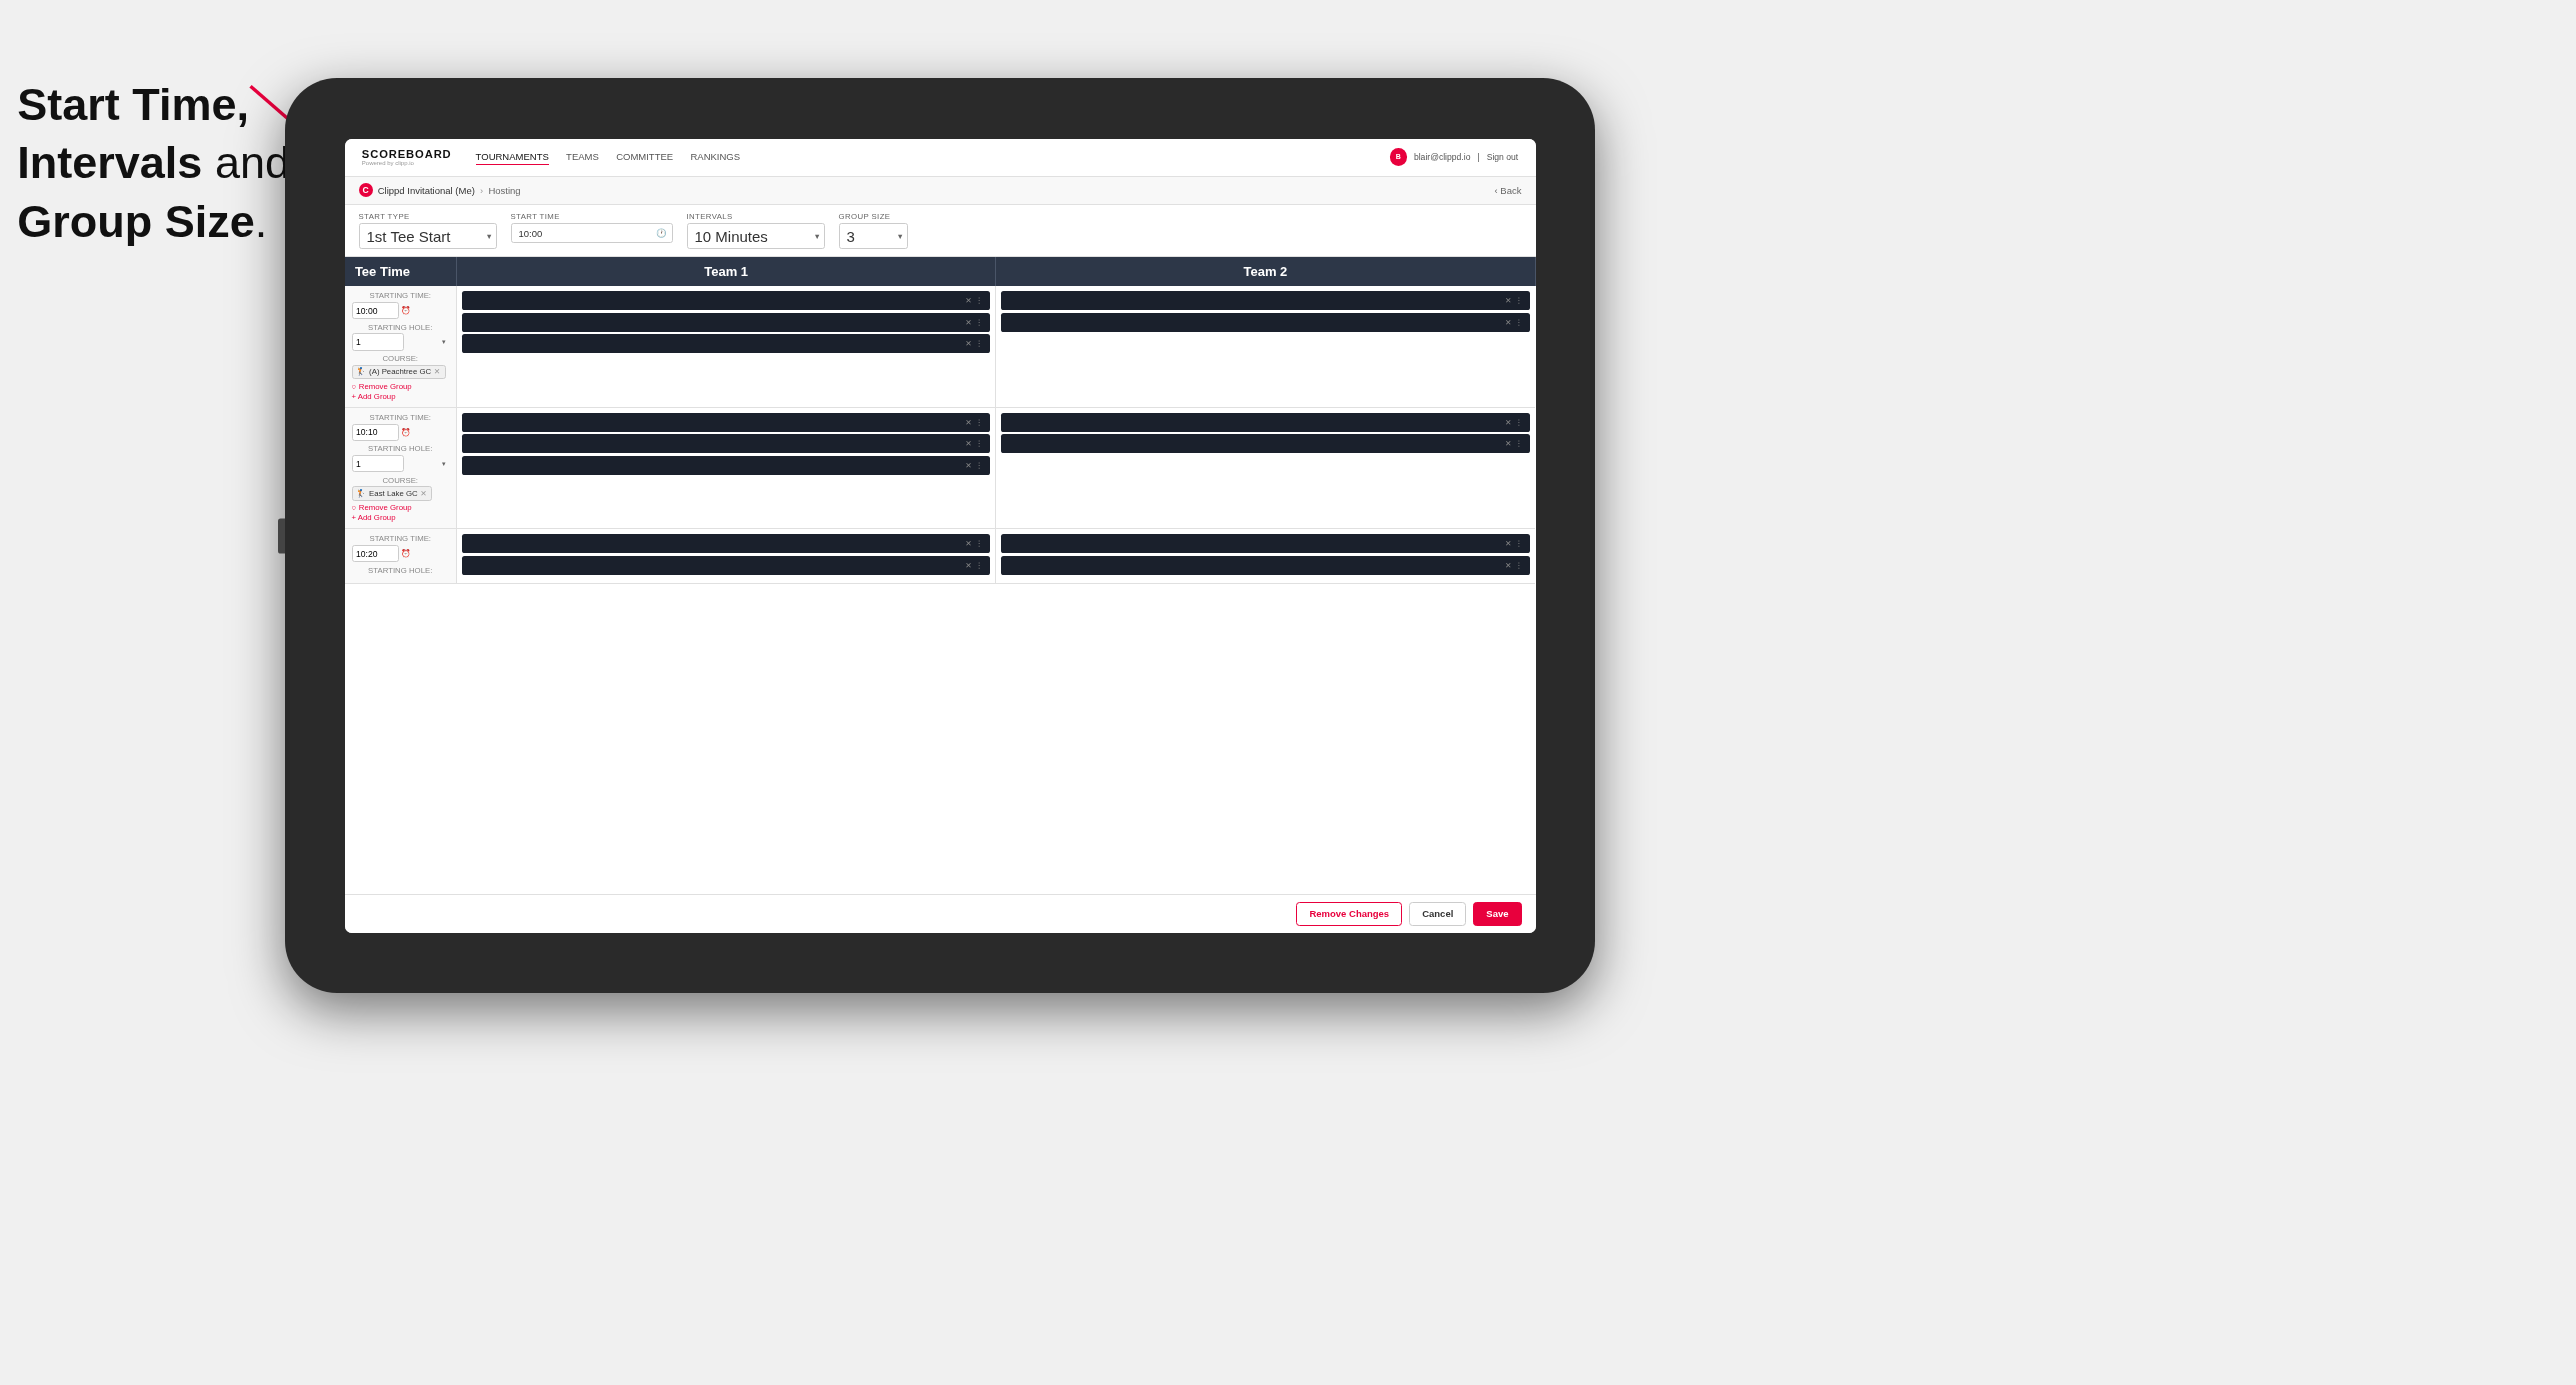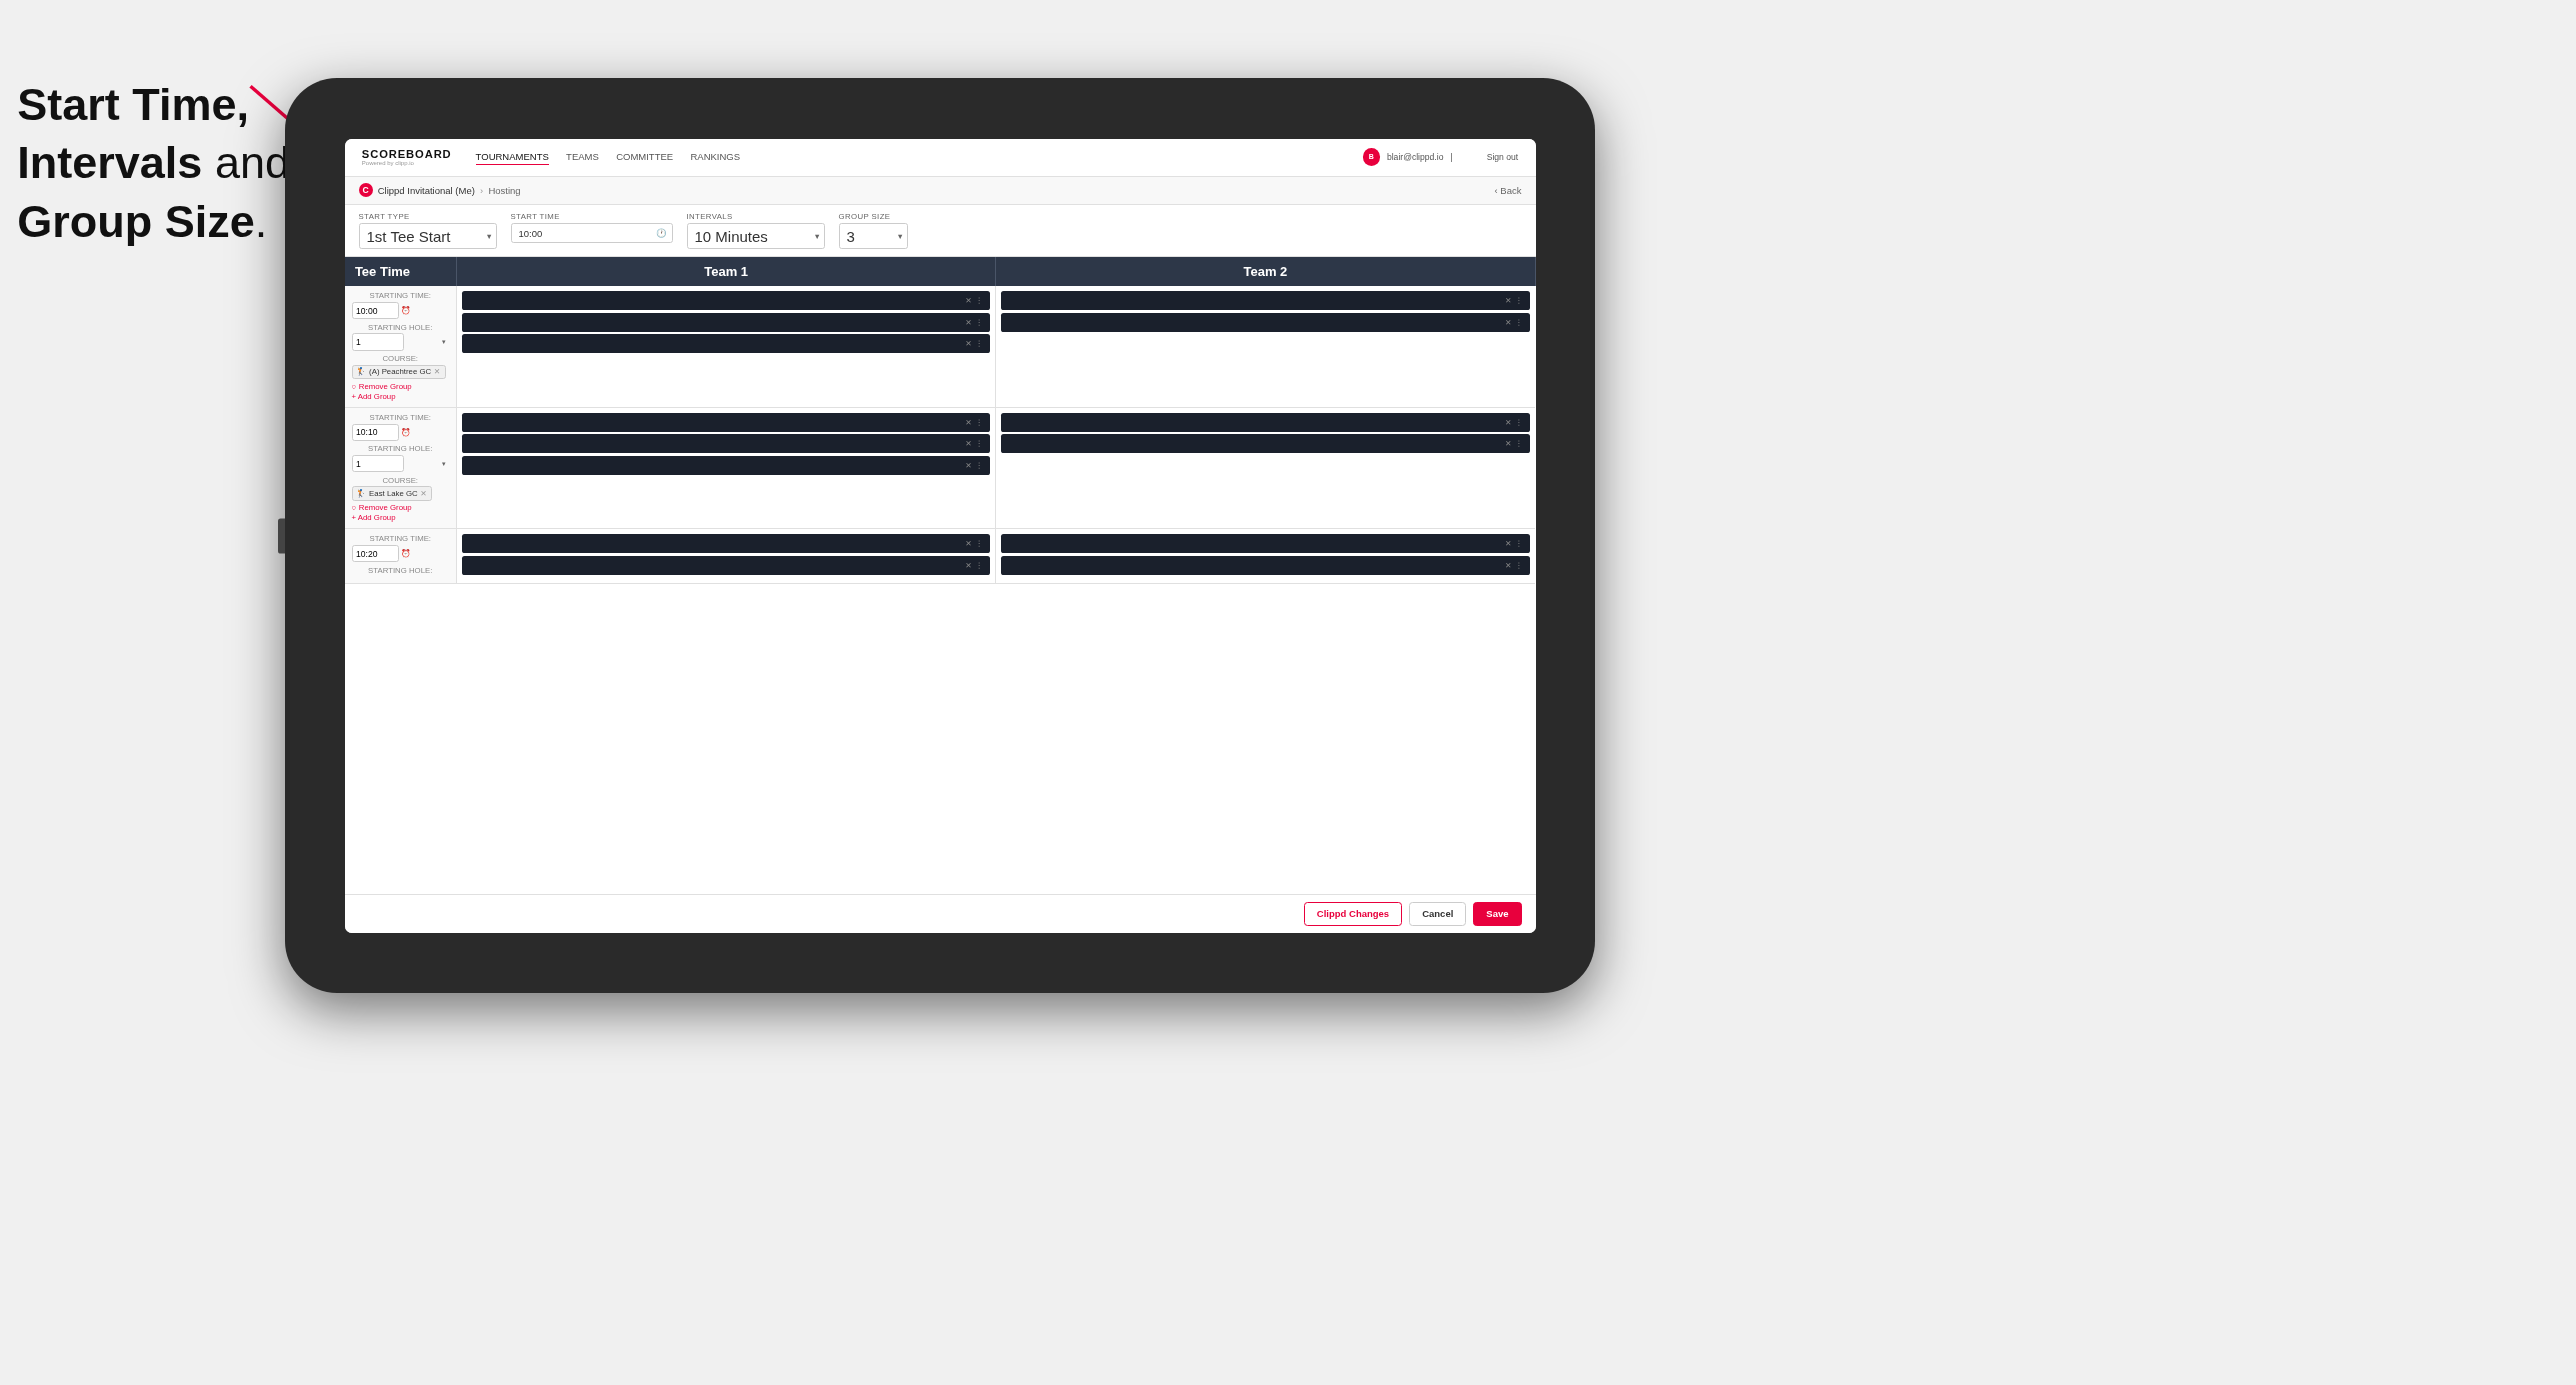--- a/index.html
+++ b/index.html
@@ -404,21 +404,21 @@
       <div class="nav-links">
         <a class="nav-link active">TOURNAMENTS</a>
         <a class="nav-link">TEAMS</a>
         <a class="nav-link">COMMITTEE</a>
         <a class="nav-link">RANKINGS</a>
       </div>
       <div class="nav-right">
         <div class="user-avatar">B</div>
         <span>blair@clippd.io</span>
         <span>|</span>
-        <a style="color:#555;cursor:pointer;margin-left:27px;">Sign out</a>
+        <a style="color:#555;cursor:pointer;">Sign out</a>
       </div>
     </div>
 
     <div class="breadcrumb-bar">
       <div class="breadcrumb-left">
         <div class="breadcrumb-logo">C</div>
         <span class="breadcrumb-text">Clippd Invitational (Me)</span>
         <span class="breadcrumb-sep">›</span>
         <span class="breadcrumb-hosting">Hosting</span>
       </div>
@@ -657,20 +657,20 @@
                 </div>
               </div>
             </td>
           </tr>
 
         </tbody>
       </table>
     </div>
 
     <div class="footer-bar">
-      <button class="btn btn-danger-outline">Clippd Changes</button>
+      <button class="btn btn-danger-outline">Remove Changes</button>
       <button class="btn">Cancel</button>
       <button class="btn btn-primary">Save</button>
     </div>
 
   </div>
 </div>
 
 
 </body></html>

